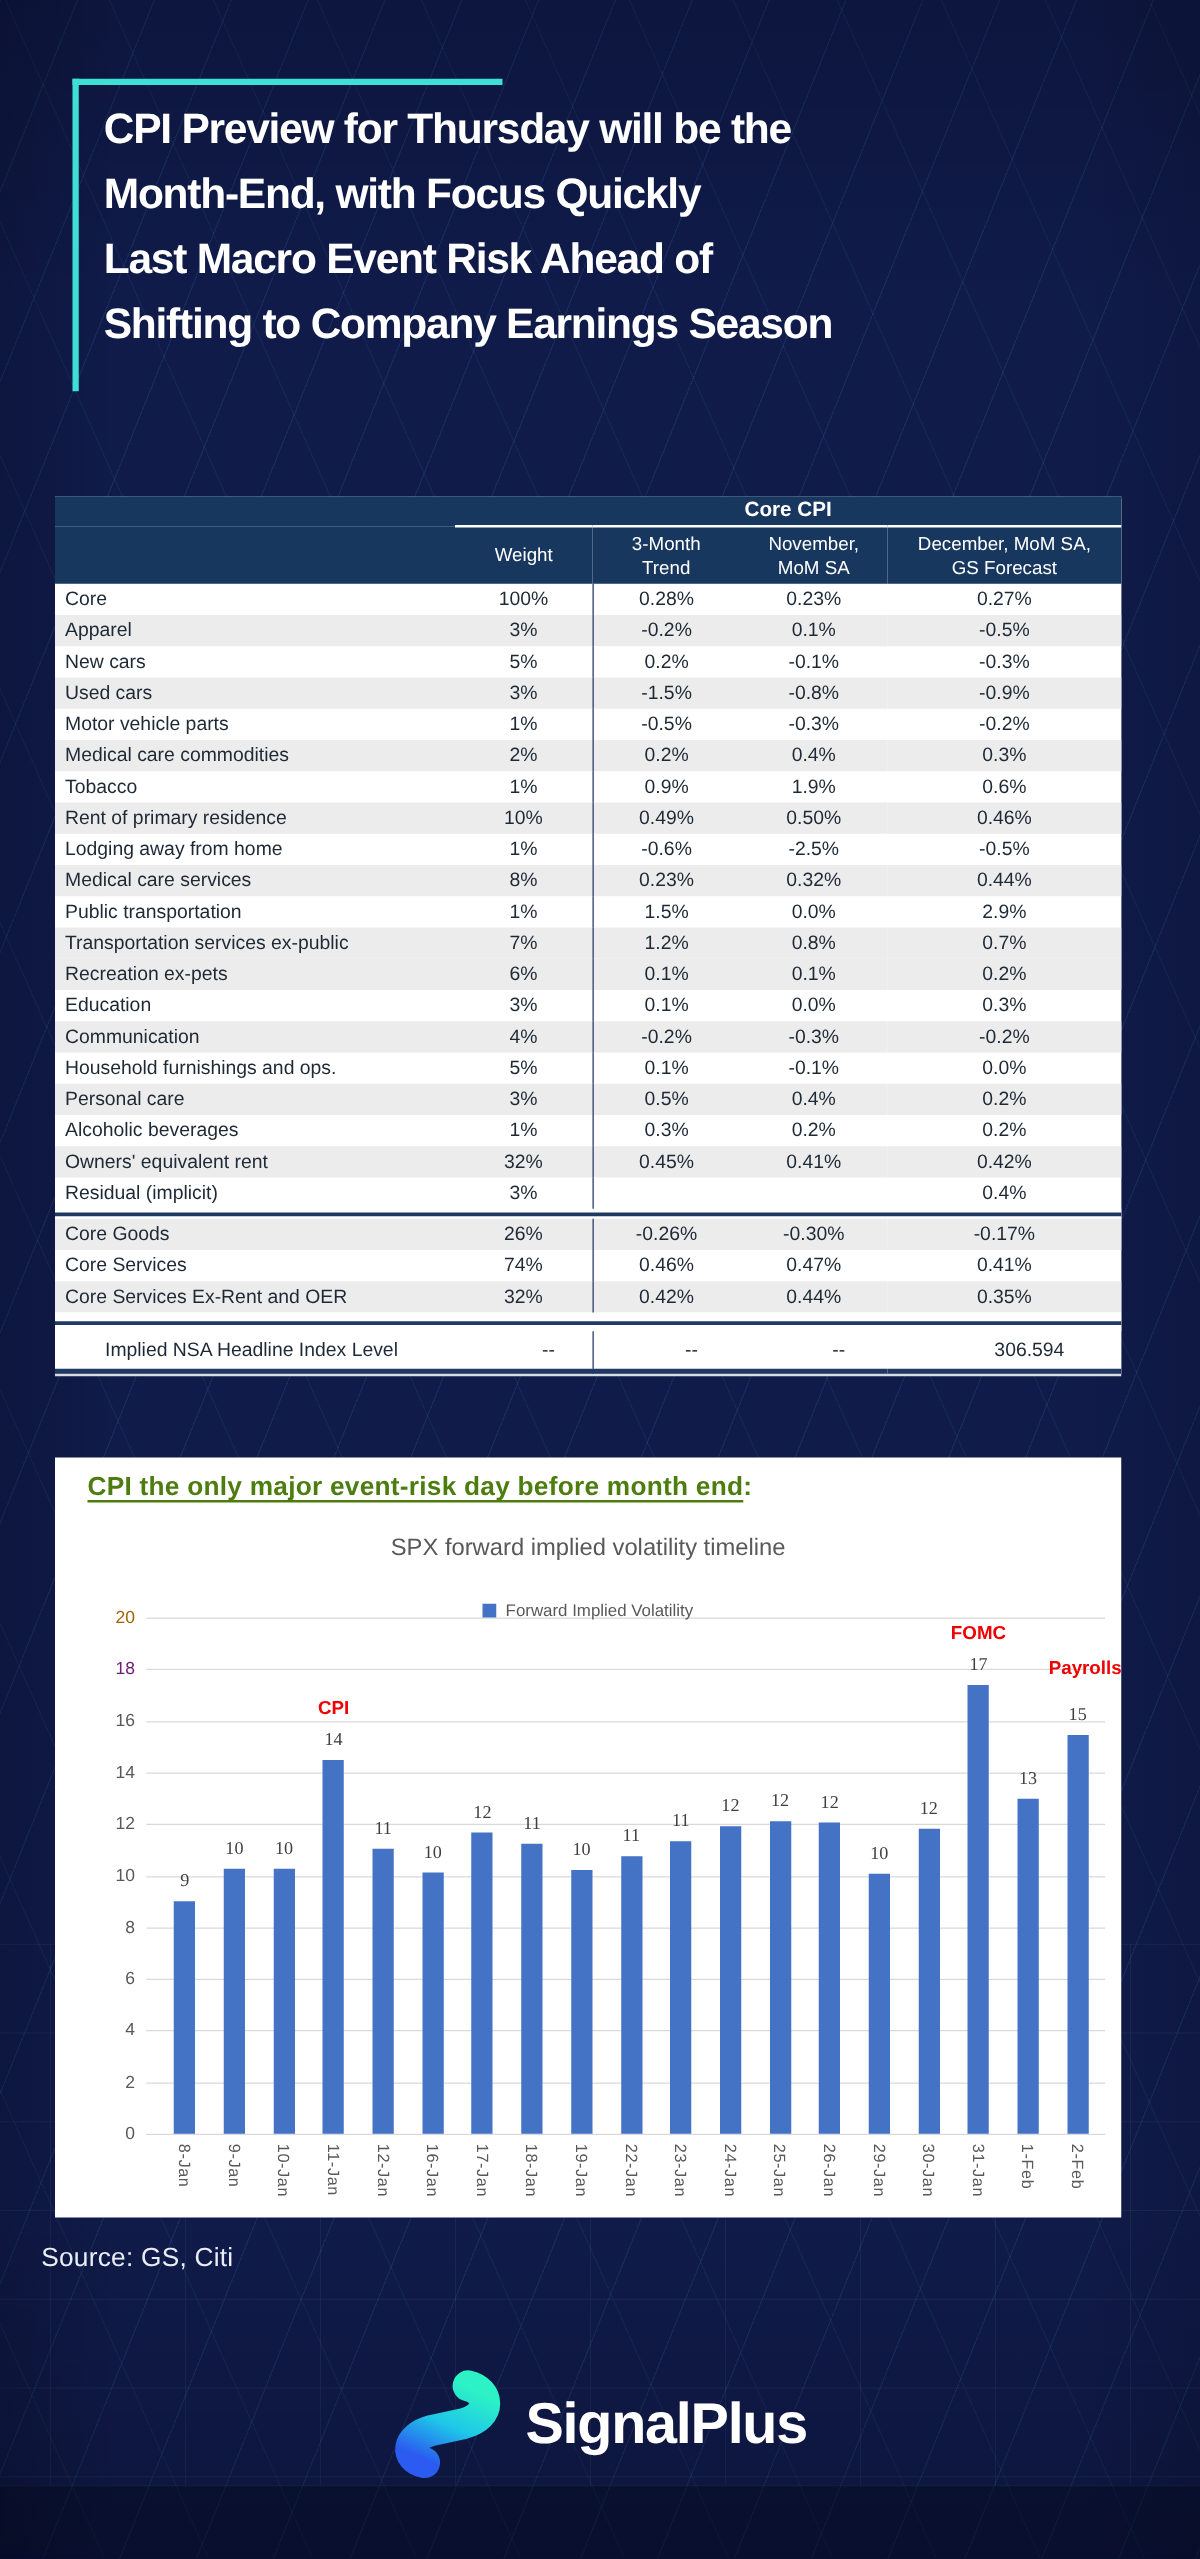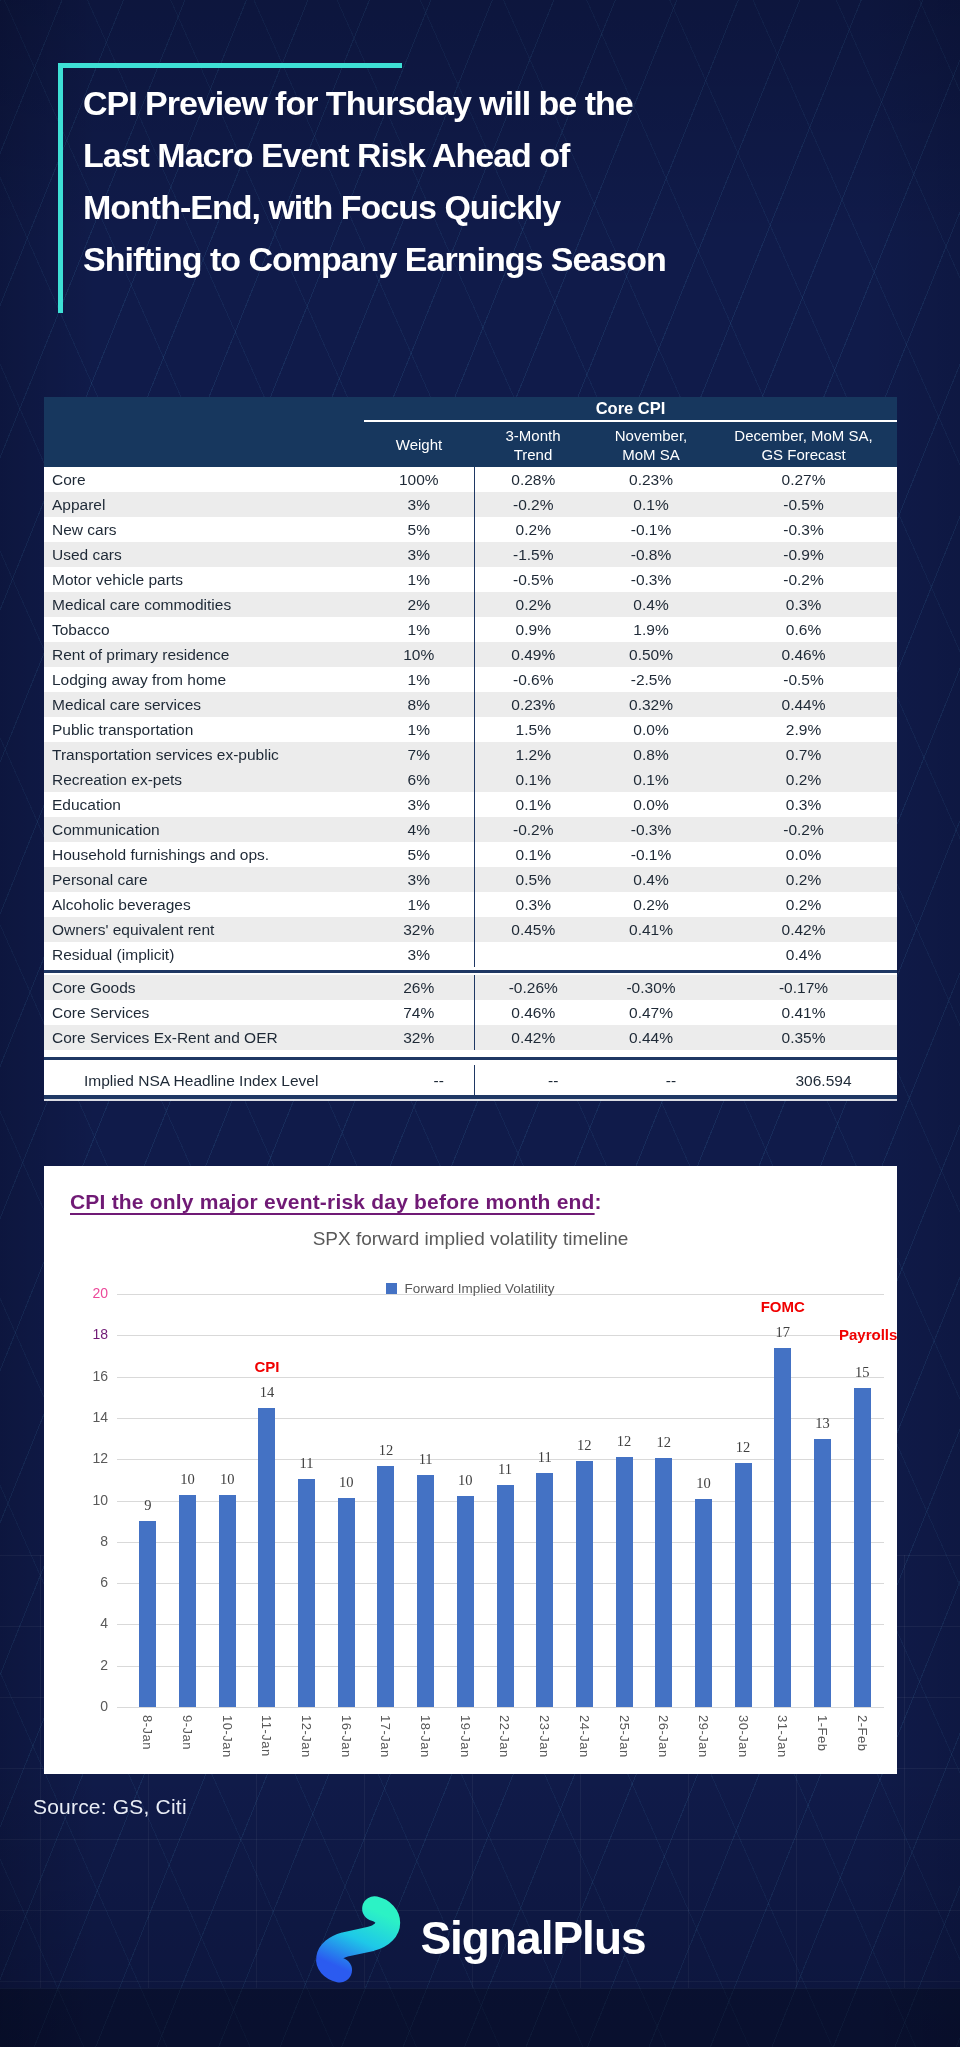--- a/index.html
+++ b/index.html
@@ -46,21 +46,21 @@
   tbody td.lblc{text-align:left;padding-left:8px;}
   tbody tr.alt td{background:#ECECEC;}
   tbody td.dvd{border-left:1.5px solid #1F3864;}
   tr.sep td{height:auto;background:#ffffff;}
   tr.sep .sepline{height:3px;background:#1F3864;margin:3px 0 2px 0;}
   tr.sep2 .sepline{margin:7px 0 5px 0;}
   tr.footer-row td{height:30px;font-size:15.5px;padding-left:40px;}
 
   
   .chart-panel{position:absolute;left:44px;top:1166px;width:853px;height:608px;background:#ffffff;overflow:hidden;}
-  .chart-heading{position:absolute;left:26px;top:24px;font-size:21px;font-weight:bold;color:#701a75;letter-spacing:0.2px;}
+  .chart-heading{position:absolute;left:26px;top:12px;font-size:21px;font-weight:bold;color:#4d7c0f;letter-spacing:0.2px;}
   .chart-heading .u{text-decoration:underline;text-decoration-thickness:2px;text-underline-offset:4px;}
   .chart-title{position:absolute;left:0;right:0;top:62px;text-align:center;font-size:19px;color:#595959;}
   .chart-legend{position:absolute;left:0;right:0;top:115px;display:flex;justify-content:center;align-items:center;gap:7px;}
   .legend-marker{width:11px;height:11px;background:#4472C4;display:inline-block;}
   .legend-label{font-size:13.5px;color:#595959;}
   .gridline{position:absolute;left:73px;width:767px;height:1px;background:#D9D9D9;}
   .ytick{position:absolute;left:24px;width:40px;text-align:right;font-size:14px;color:#595959;}
   .bars{position:absolute;left:84px;top:128px;width:754px;height:413px;}
   .bar{position:absolute;background:#4472C4;}
   .bar-label{position:absolute;text-align:center;font-size:14.5px;color:#404040;font-family:Liberation Serif, serif;}
@@ -83,22 +83,22 @@
   <div class="footer-strip"></div>
   <div class="decor-vignette"></div>
 
   <div class="content">
 
     <div class="title-block">
       <div class="accent-top" id="accent-top" style="background: rgb(62, 224, 213);"></div>
       <div class="accent-left" id="accent-left" style="background: rgb(62, 224, 213);"></div>
       <div class="title-text">
         <div class="title-line">CPI Preview for Thursday will be the</div>
+        <div class="title-line">Month-End, with Focus Quickly</div>
         <div class="title-line">Last Macro Event Risk Ahead of</div>
-        <div class="title-line">Month-End, with Focus Quickly</div>
         <div class="title-line">Shifting to Company Earnings Season</div>
       </div>
     </div>
 
     <div class="table-wrap">
       <table class="cpi">
         <colgroup>
           <col style="width:320px">
             <col style="width:110px">
             <col style="width:118px">
@@ -325,21 +325,21 @@
     <div class="ytick" style="top: 532px; color: rgb(89, 89, 89);">0</div>
         <div class="ytick" style="top: 490.7px; color: rgb(89, 89, 89);">2</div>
         <div class="ytick" style="top: 449.4px; color: rgb(89, 89, 89);">4</div>
         <div class="ytick" style="top: 408.1px; color: rgb(89, 89, 89);">6</div>
         <div class="ytick" style="top: 366.8px; color: rgb(89, 89, 89);">8</div>
         <div class="ytick" style="top: 325.5px; color: rgb(89, 89, 89);">10</div>
         <div class="ytick" style="top: 284.2px; color: rgb(89, 89, 89);">12</div>
         <div class="ytick" style="top: 242.9px; color: rgb(89, 89, 89);">14</div>
         <div class="ytick" style="top: 201.6px; color: rgb(89, 89, 89);">16</div>
         <div class="ytick" style="top: 160.3px; color: #701a75;">18</div>
-        <div class="ytick" style="top: 119px; color: #ec4899;">20</div>
+        <div class="ytick" style="top: 119px; color: #a16207;">20</div>
         <div class="bars">
           <div class="bar" style="left: 11.3421px; top: 227.15px; width: 17px; height: 185.85px; background: rgb(68, 114, 196);"></div>
           <div class="bar-label" style="left: 0px; width: 39.6842px; top: 203.15px; color: rgb(64, 64, 64);">9</div>
           <div class="bar" style="left: 51.0263px; top: 201.338px; width: 17px; height: 211.662px; background: rgb(68, 114, 196);"></div>
           <div class="bar-label" style="left: 39.6842px; width: 39.6842px; top: 177.338px; color: rgb(64, 64, 64);">10</div>
           <div class="bar" style="left: 90.7105px; top: 201.338px; width: 17px; height: 211.662px; background: rgb(68, 114, 196);"></div>
           <div class="bar-label" style="left: 79.3684px; width: 39.6842px; top: 177.338px; color: rgb(64, 64, 64);">10</div>
           <div class="bar" style="left: 130.395px; top: 113.575px; width: 17px; height: 299.425px; background: rgb(68, 114, 196);"></div>
           <div class="bar-label" style="left: 119.053px; width: 39.6842px; top: 89.575px; color: rgb(64, 64, 64);">14</div>
           <div class="bar" style="left: 170.079px; top: 184.817px; width: 17px; height: 228.183px; background: rgb(68, 114, 196);"></div>

